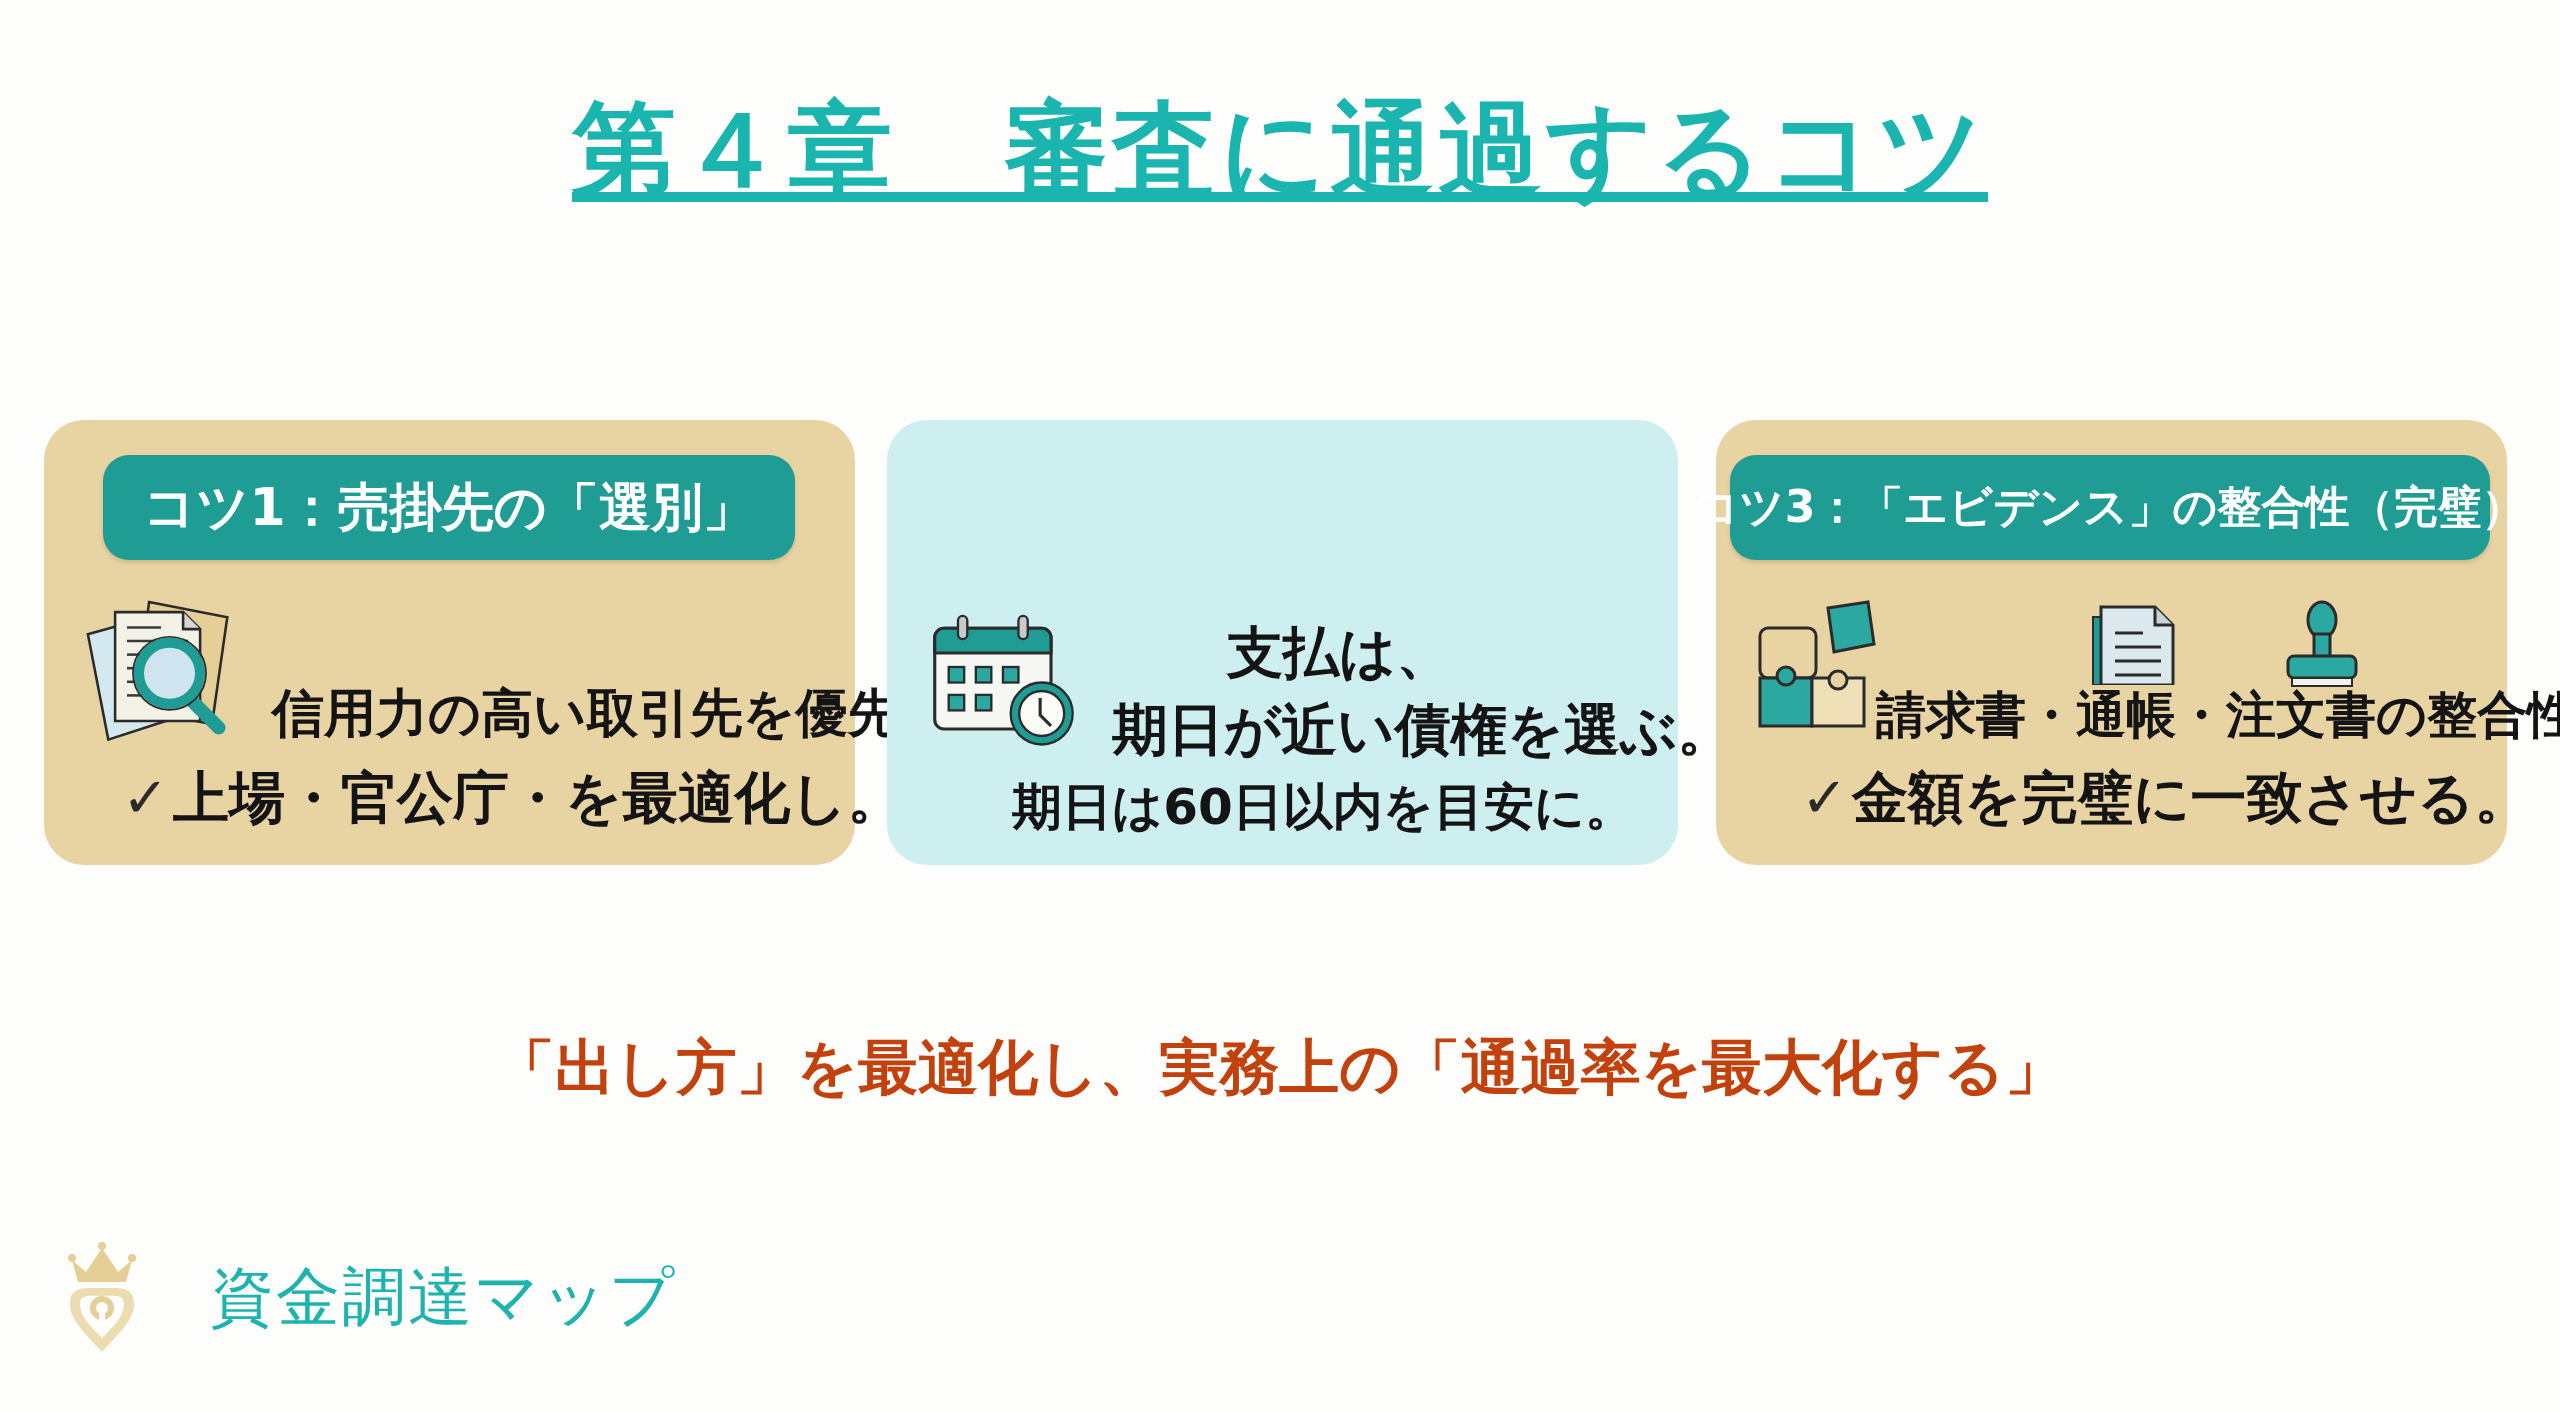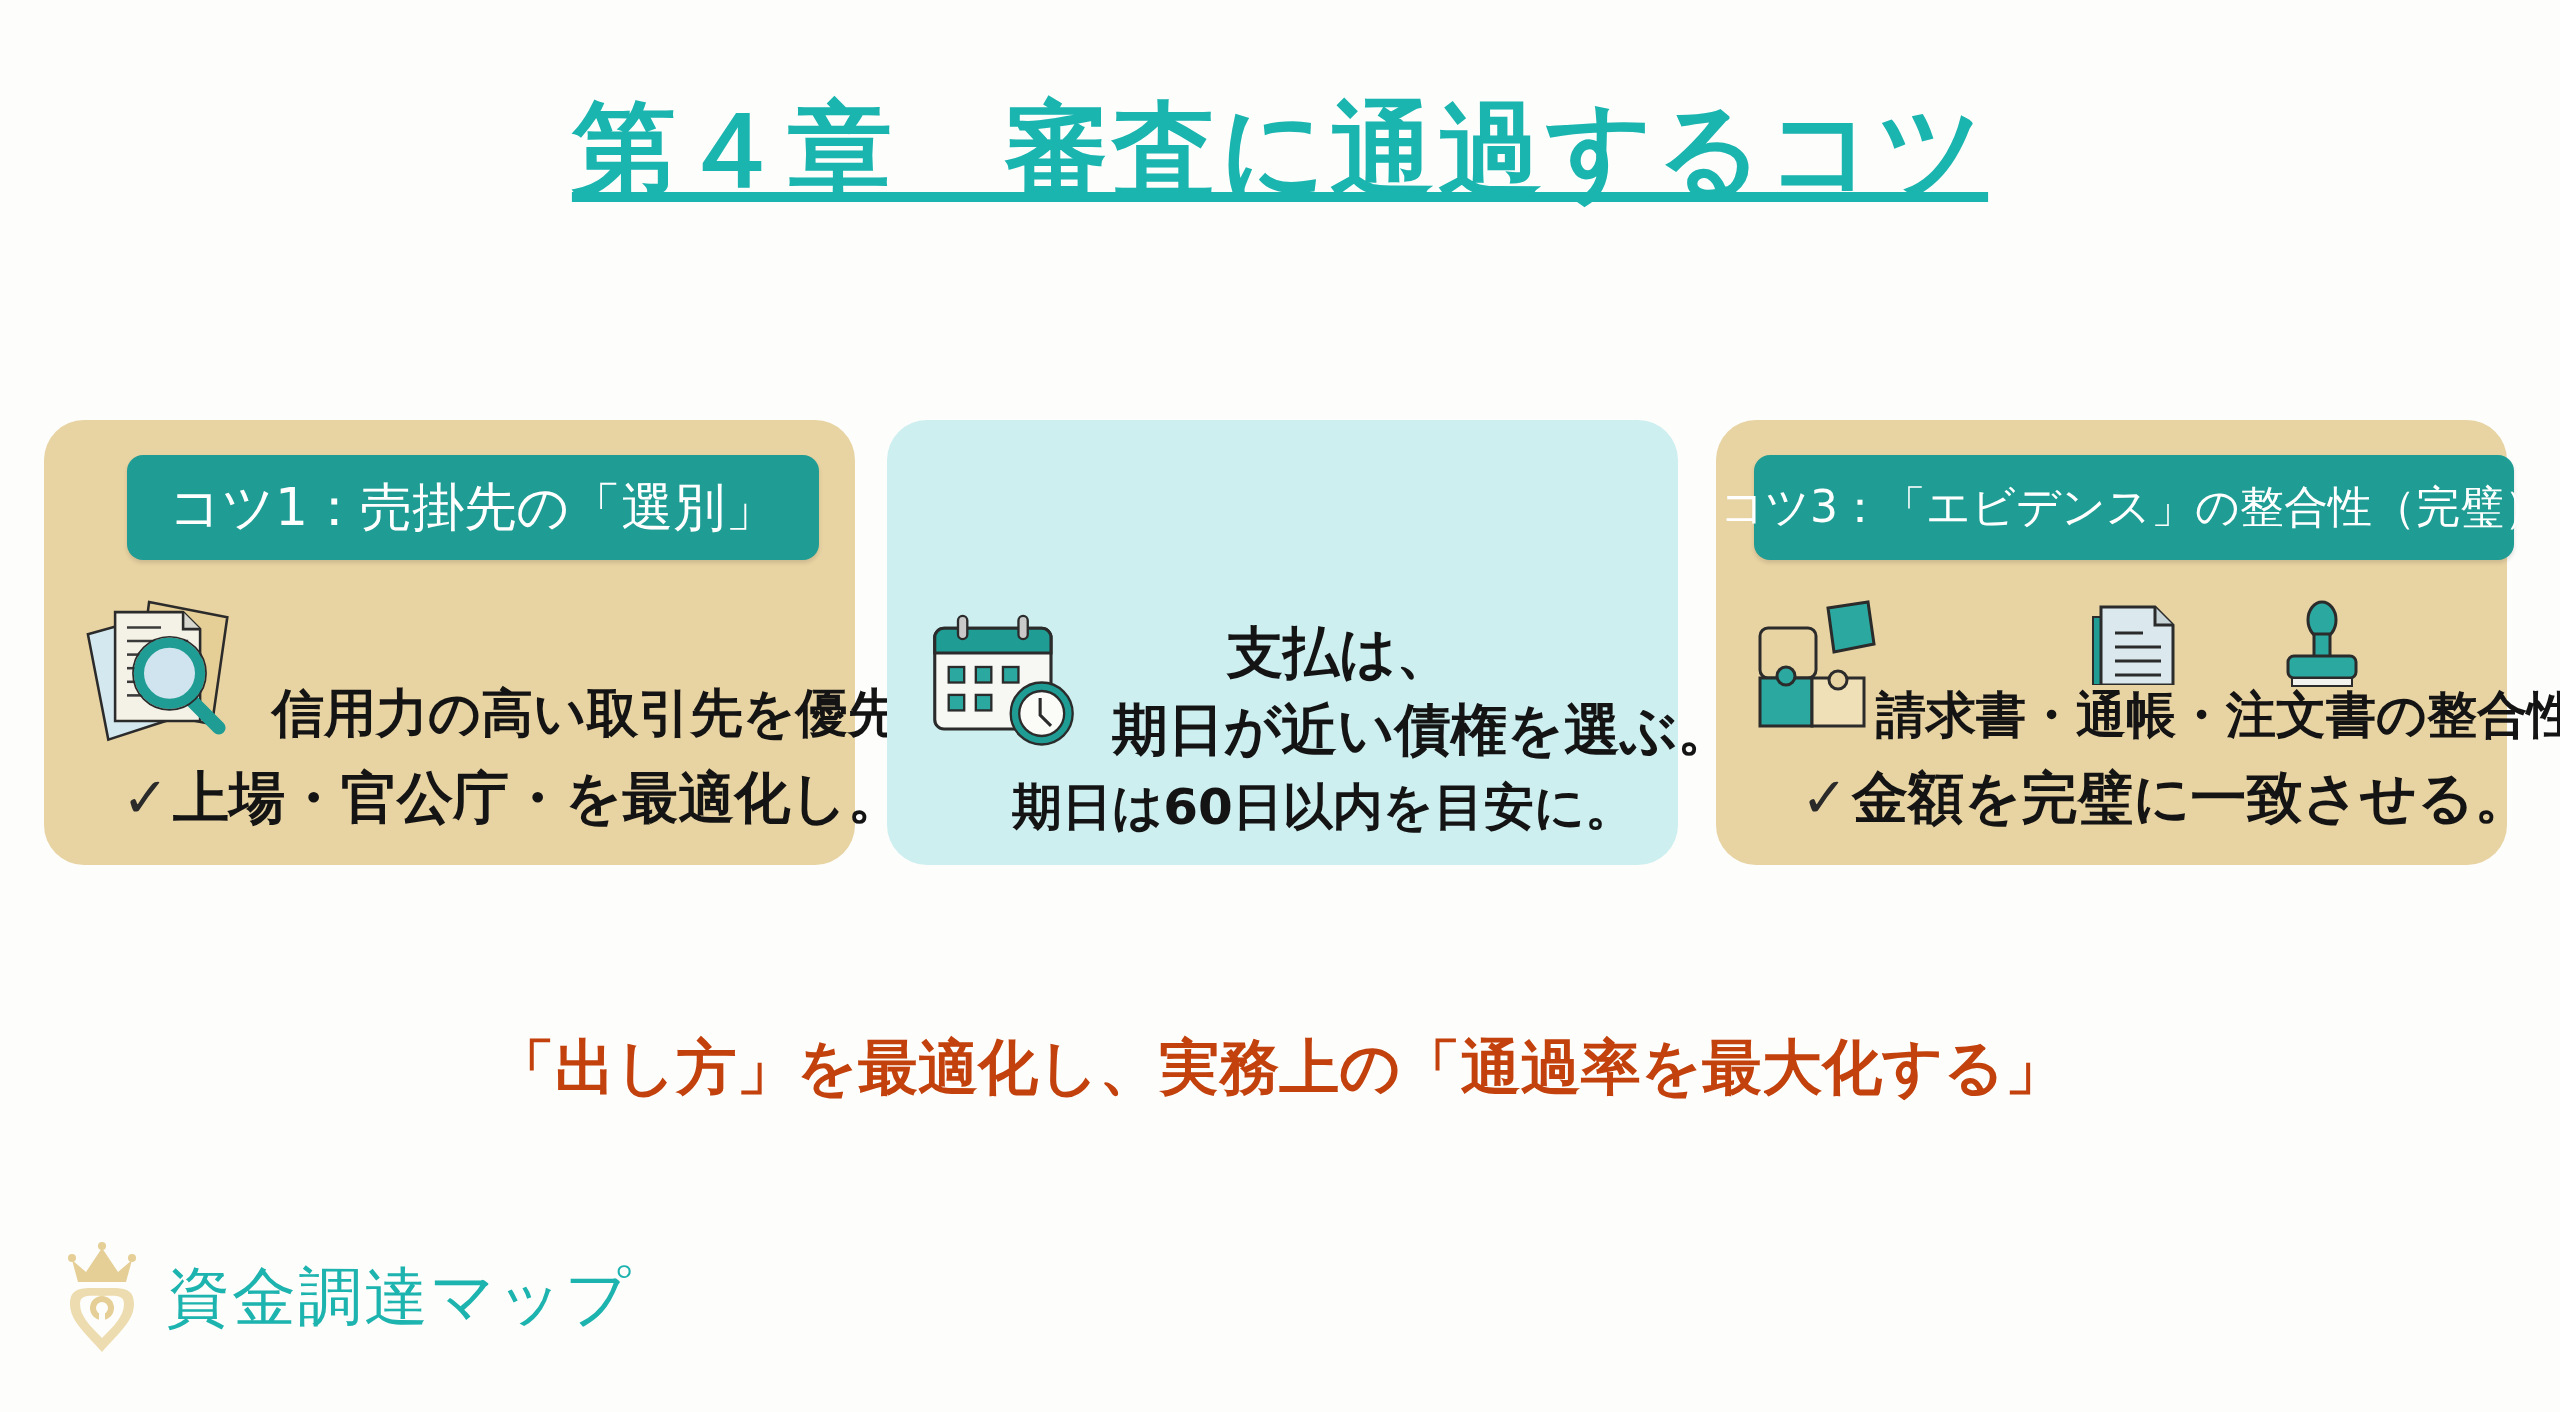--- a/index.html
+++ b/index.html
@@ -17,39 +17,39 @@
   .card {
     position: absolute; top: 420px; height: 445px; border-radius: 40px;
     box-sizing: border-box;
   }
   .card.tan { background: #e8d3a2; }
   .card.aqua { background: #cdeff0; }
   #card1 { left: 44px; width: 811px; }
   #card2 { left: 887px; width: 791px; }
   #card3 { left: 1716px; width: 791px; }
   .pill {
-    position: absolute; top: 35px; height: 105px; border-radius: 16px;
-    background: #1f9d94; color: #ffffff; font-weight: normal;
+    position: absolute; top: 35px; height: 105px; border-radius: 26px;
+    background: #1f9d94; color: #ffffff; font-weight: bold;
     display: flex; align-items: center; justify-content: center;
-    white-space: nowrap; box-shadow: 0 3px 4px rgba(0,0,0,0.12); margin-left: 24px;
+    white-space: nowrap; box-shadow: 0 3px 4px rgba(0,0,0,0.12);
   }
   #card1 .pill { left: 59px; width: 692px; font-size: 52px; }
   #card2 .pill { left: 57px; width: 677px; font-size: 52px; }
   #card3 .pill { left: 14px; width: 760px; font-size: 44px; }
   .body-text {
     position: absolute; font-weight: bold; color: #141414; white-space: nowrap;
     font-size: 50px; line-height: 1;
   }
   .check { color: #2a2a2a; margin-right: 4px; }
   .icon { position: absolute; }
   .bottom-msg {
     position: absolute; left: 0; top: 1028px; width: 2560px; text-align: center;
     font-size: 60px; font-weight: bold; color: #c2410c; white-space: nowrap;
   }
-  .logo { position: absolute; left: 66px; top: 1232px; height: 130px; display: flex; align-items: center; }
+  .logo { position: absolute; left: 66px; top: 1232px; height: 130px; display: flex; align-items: center; gap: 44px; }
   .logo-text {
     font-size: 64px; color: #1db3ae; margin-left: 28px; letter-spacing: 2px;
     font-family: "DejaVu Sans", sans-serif;
   }
 </style>
 </head>
 <body>
 
 <div class="title">第４章　審査に通過するコツ</div>
 

